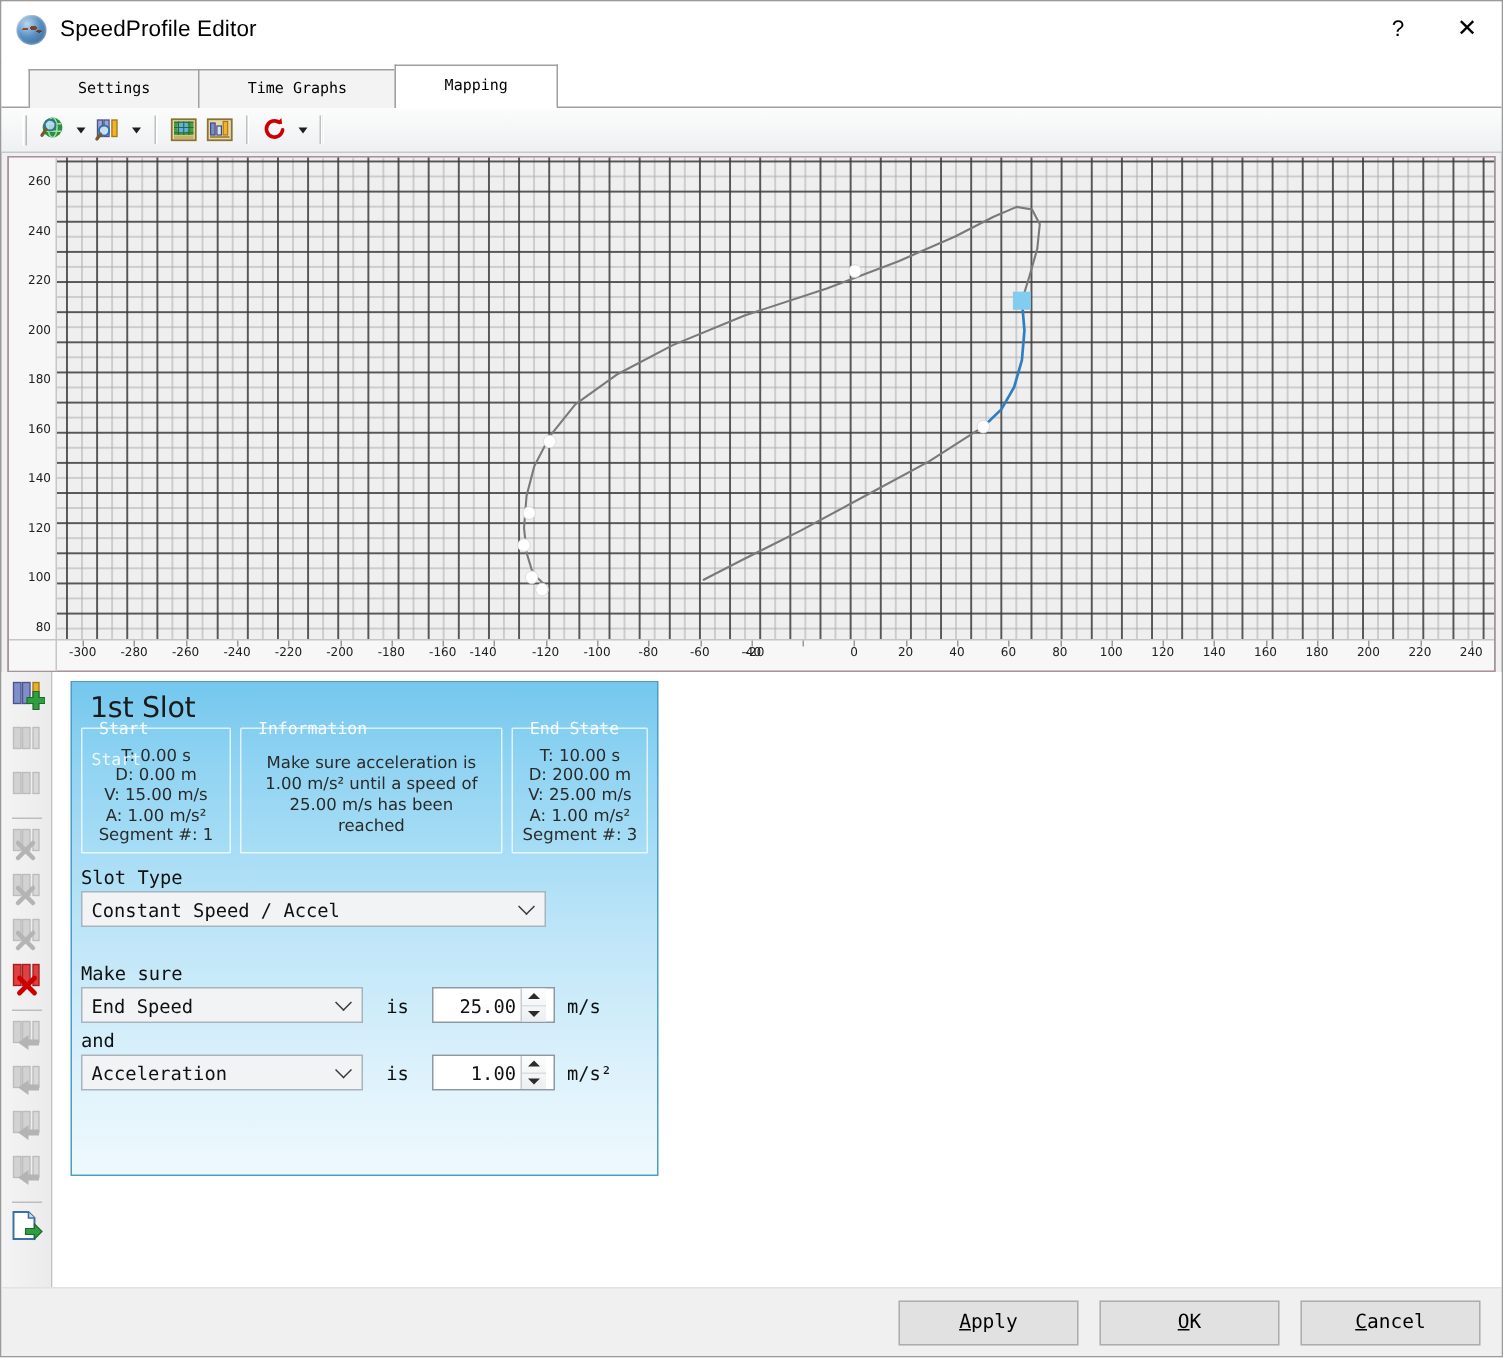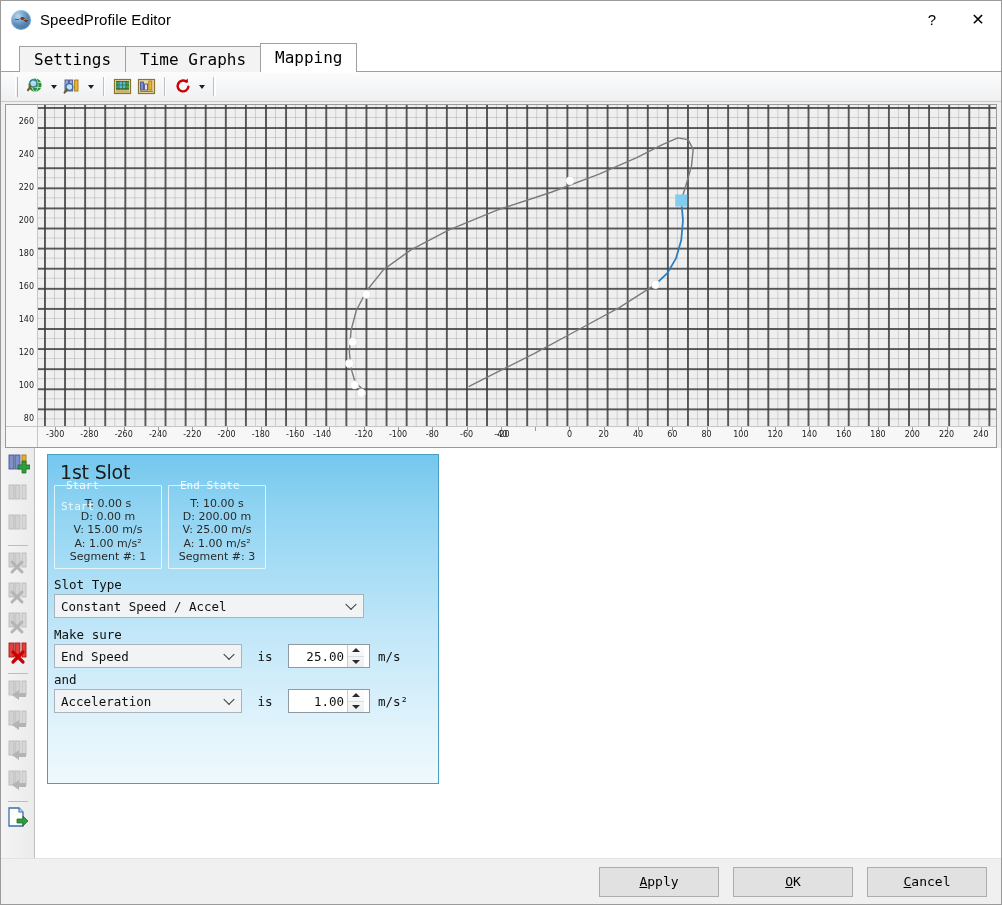--- a/index.html
+++ b/index.html
@@ -61,23 +61,23 @@
     padding-left: 18px;
     background: #ffffff;
     position: relative;
   }
   .tabstrip::after {
     content:""; position:absolute; left:0; right:0; bottom:0;
     height:1px; background:#a0a0a0;
   }
   .tab {
     font-family: "DejaVu Sans Mono", monospace;
-    font-size: 16px; color:#000;
+    font-size: 10px; color:#000;
     height: 26px; line-height: 25px;
-    padding: 0 14px;
+    padding: 0 32px;
     border: 1px solid #a0a0a0;
     border-bottom: none;
     background: #f3f3f3;
     margin-right: -1px;
     position: relative; z-index: 1;
     cursor: default;
     white-space: nowrap;
   }
   .tab.active {
     background: #ffffff;
@@ -610,40 +610,44 @@
           <div class="grp grp-start">
             <div class="legend">Start</div>
             <div class="ghost">Start</div>
             <div class="line">T: 0.00 s</div>
             <div class="line">D: 0.00 m</div>
             <div class="line">V: 15.00 m/s</div>
             <div class="line">A: 1.00 m/s²</div>
             <div class="line">Segment #: 1</div>
           </div>
 
+          <div class="grp grp-info">
+            <div class="legend">Information</div>
+            <div class="infotext">Make sure acceleration is 1.00 m/s² until a speed of 25.00 m/s has been reached</div>
+          </div>
 
           <div class="grp grp-end">
             <div class="legend">End State</div>
             <div class="line">T: 10.00 s</div>
             <div class="line">D: 200.00 m</div>
             <div class="line">V: 25.00 m/s</div>
             <div class="line">A: 1.00 m/s²</div>
             <div class="line">Segment #: 3</div>
           </div>
         </div>
 
         <div class="lbl" style="margin-top:8px">Slot Type</div>
         <div class="row">
           <div class="combo combo-wide">
             <span>Constant Speed / Accel</span>
             <span class="chev"></span>
           </div>
         </div>
 
-        <div class="lbl" style="margin-top:5px">Make sure</div>
+        <div class="lbl" style="margin-top:19px">Make sure</div>
 
         <div class="row" style="margin-top:2px">
           <div class="combo combo-half">
             <span>End Speed</span>
             <span class="chev"></span>
           </div>
           <div class="isword">is</div>
           <div class="spin">
             <input value="25.00" style="">
             <div class="spinbtns">

